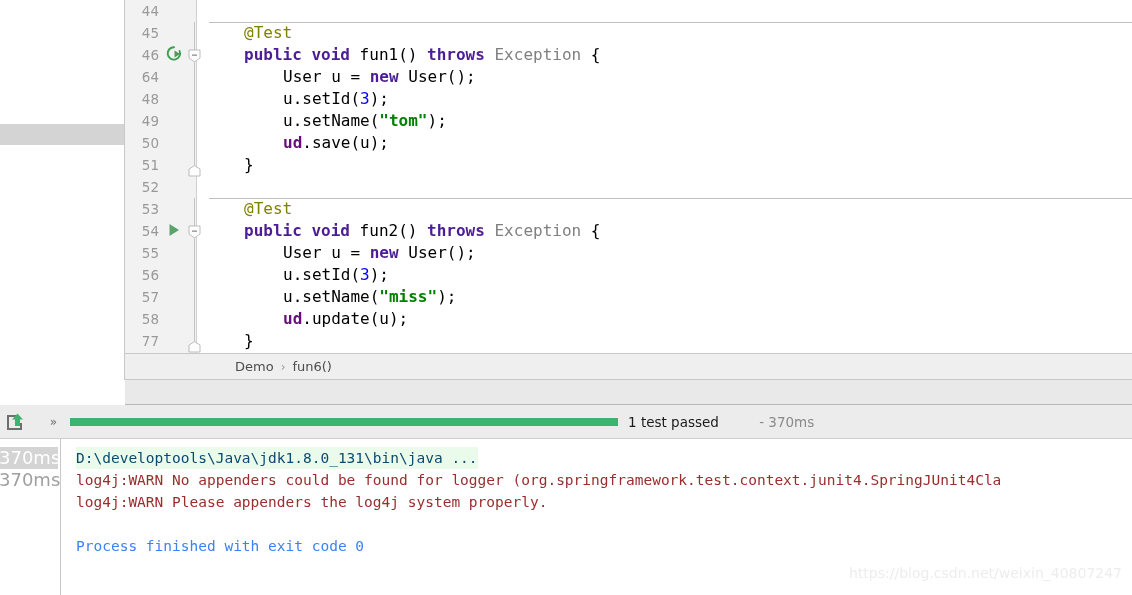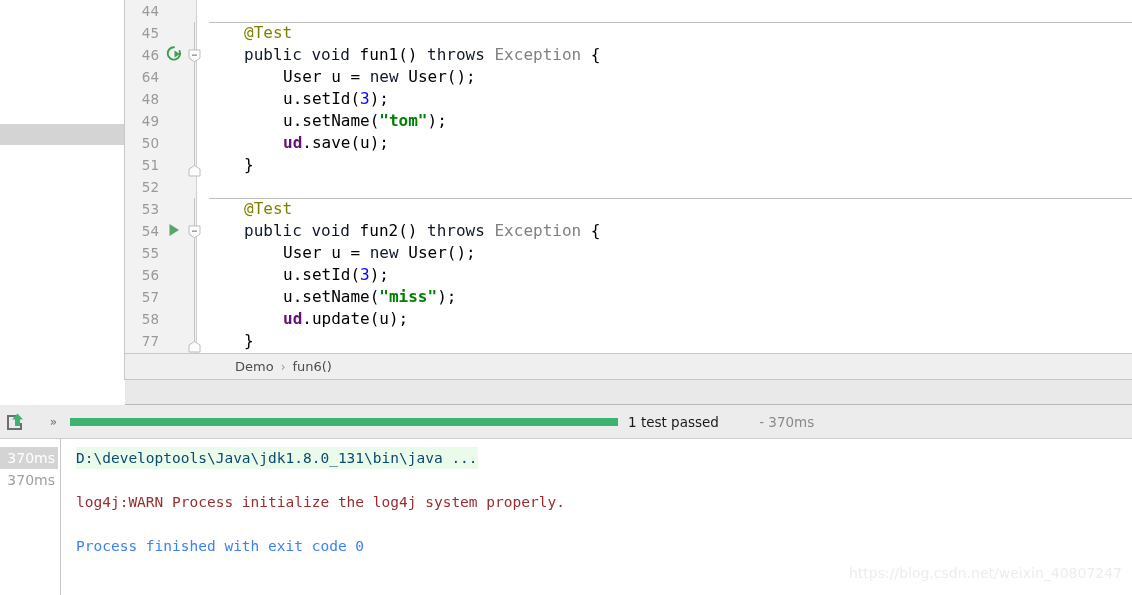--- a/index.html
+++ b/index.html
@@ -121,21 +121,21 @@
 
   
   .code {
     position: absolute;
     left: 46px;
     font-family: "DejaVu Sans Mono", monospace;
     font-size: 16px;
     letter-spacing: 0px;
     white-space: pre;
   }
-  .kw      { color: #0f172a; font-weight: normal; }
+  .kw      { color: #4c1d95; font-weight: bold; }
   .anno    { color: #808000; }
   .plain   { color: #000000; }
   .field   { color: #660e7a; font-weight: bold; }
   .str     { color: #008000; font-weight: bold; }
   .num     { color: #0000ff; }
   .dim     { color: #808080; }
 
   .method-sep {
     position: absolute;
     left: 0;
@@ -264,21 +264,21 @@
   .ts {
     position: absolute;
     right: 2px;
     width: 59px;
     height: 22px;
     line-height: 22px;
     text-align: right;
     padding-right: 3px;
     box-sizing: border-box;
     font-family: "DejaVu Sans", sans-serif;
-    font-size: 14px;
+    font-size: 18px;
     color: #a0a0a0;
   }
   .ts.sel {
     background: #d4d4d4;
     color: #ffffff;
   }
   .console {
     position: absolute;
     left: 62px;
     top: 34px;
@@ -384,20 +384,21 @@
       </span>
       <span class="test-status"><span>1 test passed</span> <span class="dur">- 370ms</span></span>
     </div>
 
     <div class="console-gutter" id="console-gutter">
         <div class="ts sel" style="top: 8px;">370ms</div>
         <div class="ts" style="top: 30px;">370ms</div>
       </div>
     <div class="console" id="console">
         <div class="cline c-cmd" style="top: 8px;">D:\developtools\Java\jdk1.8.0_131\bin\java ...</div>
-        <div class="cline c-warn" style="top: 52px;">log4j:WARN Process initialize the log4j system properly.</div>
+        <div class="cline c-warn" style="top: 30px;">log4j:WARN No appenders could be found for logger (org.springframework.test.context.junit4.SpringJUnit4Cla</div>
+        <div class="cline c-warn" style="top: 52px;">log4j:WARN Please appenders the log4j system properly.</div>
         <div class="cline c-warn" style="top: 74px;"></div>
         <div class="cline c-final" style="top: 96px;">Process finished with exit code 0</div>
       </div>
   </div>
 
   <div class="watermark">https://blog.csdn.net/weixin_40807247</div>
 </div>
 
 </body></html>

